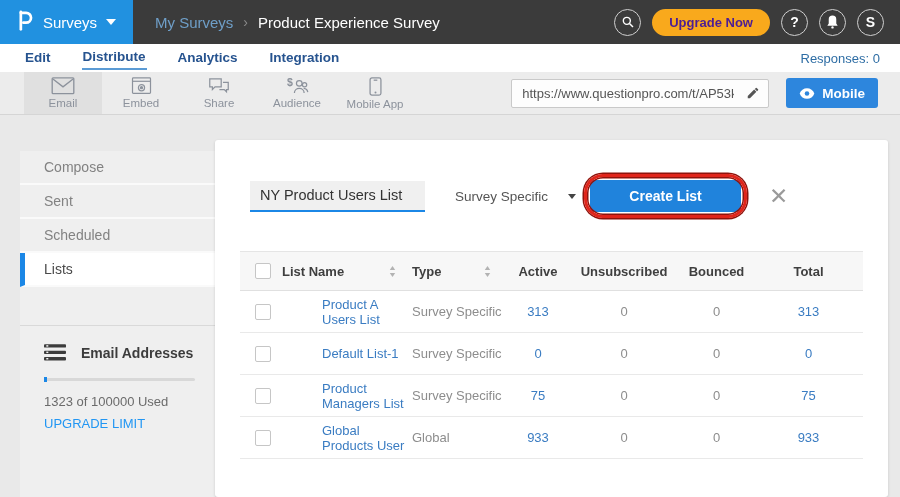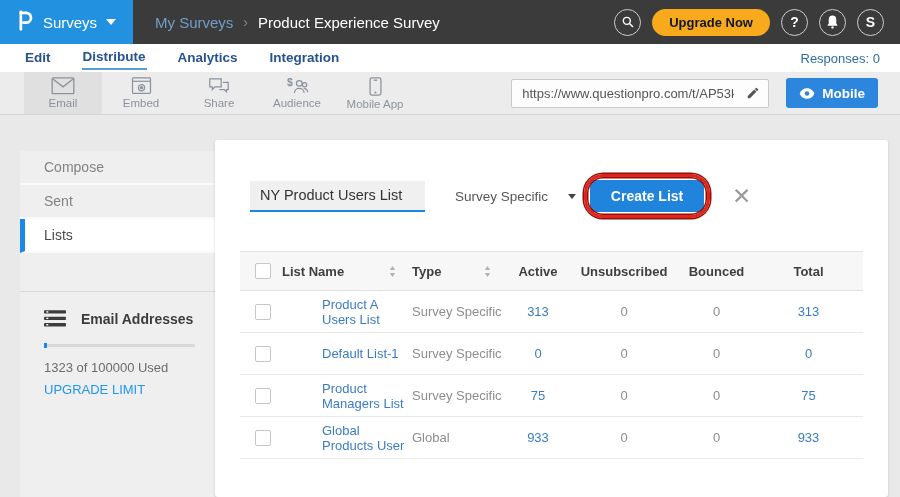--- a/index.html
+++ b/index.html
@@ -10,21 +10,21 @@
   .top-header { height:44px; background:#3b3b3b; display:flex; align-items:center; }
   .logo-box { width:133px; height:44px; background:#2191e0; display:flex; align-items:center; justify-content:center; gap:9px; cursor:pointer; }
   .logo-box .plabel { color:#fff; font-size:15px; }
   .caret-down { width:0; height:0; border-left:5px solid transparent; border-right:5px solid transparent; border-top:6px solid #fff; display:inline-block; }
   .breadcrumb { margin-left:22px; display:flex; align-items:center; gap:10px; font-size:15px; }
   .crumb-parent { color:#6f9fc8; cursor:pointer; }
   .crumb-sep { color:#8a8a8a; font-size:14px; }
   .crumb-current { color:#ffffff; }
   .header-right { margin-left:auto; display:flex; align-items:center; gap:11px; padding-right:16px; }
   .hdr-circle { width:27px; height:27px; border:1.5px solid #cfcfcf; border-radius:50%; display:flex; align-items:center; justify-content:center; color:#fff; font-size:14px; font-weight:bold; cursor:pointer; background:transparent; }
-  .upgrade-btn { height:27px; background:#f9a91c; border:none; border-radius:14px; color:#0f172a; font-weight:bold; font-size:13px; padding:0 17px; cursor:pointer; font-family:"Liberation Sans",sans-serif; }
+  .upgrade-btn { height:27px; background:#f9a91c; border:none; border-radius:14px; color:#4c1d95; font-weight:bold; font-size:13px; padding:0 17px; cursor:pointer; font-family:"Liberation Sans",sans-serif; }
 
   
   .subnav { height:28px; background:#ffffff; display:flex; align-items:center; padding:0 20px 0 24px; }
   .subnav-item { font-size:13.5px; font-weight:bold; color:#26538f; margin-right:30px; cursor:pointer; text-decoration:none; padding:3px 1px 4px; }
   .subnav-item.active { border-bottom:2px solid #5b9bd5;text-align:center; }
   .responses { margin-left:auto; font-size:13px; color:#2e6da4; }
 
   
   .toolbar { height:43px; background:#ececec; border-bottom:1px solid #d5d5d5; display:flex; align-items:stretch; padding-left:24px; }
   .tool-tab { width:78px; display:flex; flex-direction:column; align-items:center; justify-content:center; gap:2px; cursor:pointer; }
@@ -54,21 +54,21 @@
 
   .panel { flex:1; background:#ffffff; border-radius:3px; box-shadow:0 1px 3px rgba(0,0,0,.15); margin-left:0; overflow:hidden; }
 
   
   .form-row { display:flex; align-items:center; margin:40px 25px 0 35px; position:relative; }
   .listname-input { width:175px; height:31px; background:#f0f0f0; border:none; border-bottom:2px solid #1b87e6; font-size:14.5px; color:#333; padding:0 10px; outline:none; font-family:"Liberation Sans",sans-serif; }
   .type-dd { margin-left:30px; display:flex; align-items:center; gap:20px; cursor:pointer; }
   .type-dd .dd-label { font-size:13.5px; color:#555; }
   .dd-caret { width:0; height:0; border-left:4.5px solid transparent; border-right:4.5px solid transparent; border-top:5.5px solid #444; }
   .create-wrap { position:relative; margin-left:14px; }
-  .create-btn { width:114px; height:32px; background:#2083dc; border:none; border-radius:3px; color:#fff; font-size:14px; font-weight:bold; cursor:pointer; font-family:"Liberation Sans",sans-serif; }
+  .create-btn { width:151px; height:32px; background:#2083dc; border:none; border-radius:3px; color:#fff; font-size:14px; font-weight:bold; cursor:pointer; font-family:"Liberation Sans",sans-serif; }
   .annotation-ring { position:absolute; left:-6px; top:-6px; right:-6px; bottom:-6px; border:3px solid #e0251b; border-radius:19px; box-shadow:0 0 0 1.5px #8f130c, inset 0 0 0 1.5px #8f130c; pointer-events:none; }
   .close-x { margin-left:28px; font-size:23px; color:#9a9a9a; font-weight:300; cursor:pointer; line-height:1; }
 
   
   .list-table { margin:39px 25px 0 25px; }
   .t-row { display:grid; grid-template-columns:42px 130px 95px 62px 110px 75px 1fr; align-items:center; height:42px; border-bottom:1px solid #e9e9e9; }
   .t-head { background:#f7f7f7; border-top:1px solid #e5e5e5; border-bottom:1px solid #e0e0e0; height:40px; }
   .t-head .hcell { font-size:13px; font-weight:bold; color:#3f3f3f; }
   .hcell-sortable { display:flex; align-items:center; justify-content:space-between; padding-right:16px; }
   .cell-center { text-align:center; }
@@ -191,20 +191,23 @@
 
 <div class="content">
 
   <aside class="sidebar">
     <div class="side-item">
         <span>Compose</span>
       </div>
     <div class="side-item">
         <span>Sent</span>
       </div>
+    <div class="side-item">
+        <span>Scheduled</span>
+      </div>
     <div class="side-item active">
         <span>Lists</span>
       </div>
     <div class="side-gap"></div>
     <div class="email-section">
       <div class="email-title-row">
         <svg width="22" height="17" viewBox="0 0 24 18" fill="#3c3c3c">
             <rect x="0" y="0" width="24" height="3.6" rx="1"></rect>
             <rect x="0" y="7" width="24" height="3.6" rx="1"></rect>
             <rect x="0" y="14" width="24" height="3.6" rx="1"></rect>

